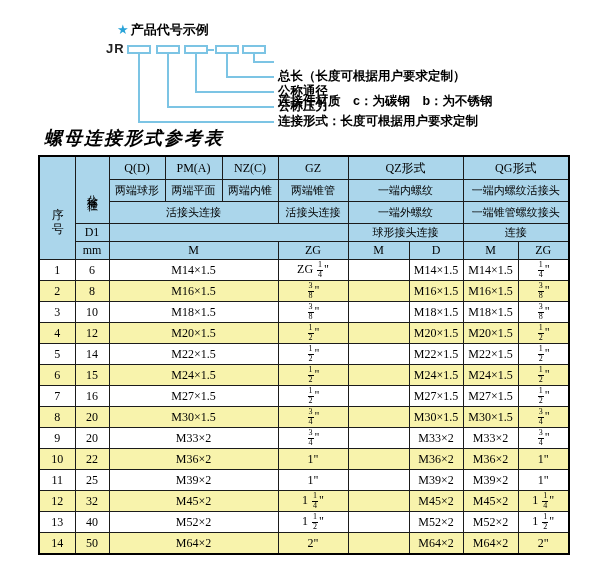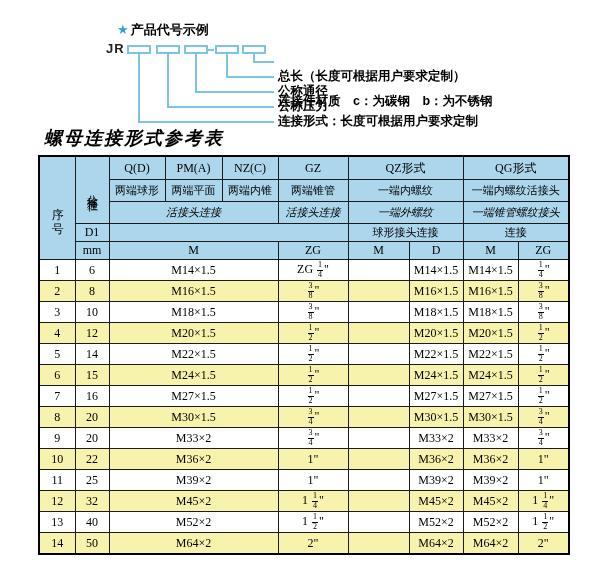--- a/index.html
+++ b/index.html
@@ -26,21 +26,21 @@
   table.ref-table {
     position:absolute; left:38px; top:155px; width:530px; table-layout:fixed;
     border-collapse:collapse; border:2px solid #000;
     font-family:"Liberation Serif","DejaVu Serif",serif; color:#000;
   }
   .ref-table th, .ref-table td {
     border:1px solid #1b1b1b; text-align:center; vertical-align:middle; padding:0; overflow:hidden;
   }
   .ref-table thead th { background:var(--header-bg,#abd6eb); font-weight:normal; font-size:11px;margin-top:36px; }
   .ref-table thead th.lat { font-size:12px; }
-  tr.h1 th { height:22px; } tr.h2 th { height:21px; } tr.h3 th { height:21px;font-style:italic; }
+  tr.h1 th { height:22px; } tr.h2 th { height:21px; } tr.h3 th { height:21px; }
   tr.h4 th { height:17px; } tr.h5 th { height:17px; }
   .ref-table tbody td { height:20px; font-size:12px; background:#fff; }
   .ref-table tbody tr.alt td { background:var(--row-alt,#f8f3ac); }
   .vert { writing-mode:vertical-rl; text-orientation:upright; display:inline-block; }
   .seq-h { font-size:12px; letter-spacing:16px; padding-top:14px; }
   .dn-h { font-size:11px; letter-spacing:2px; }
   
   .fr { display:inline-block; vertical-align:-4px; text-align:center; font-size:8px; line-height:1.1; margin:0 1px; }
   .fr .fn { display:block; border-bottom:1px solid #000; padding:0 1px; }
   .fr .fd { display:block; padding:0 1px; }

